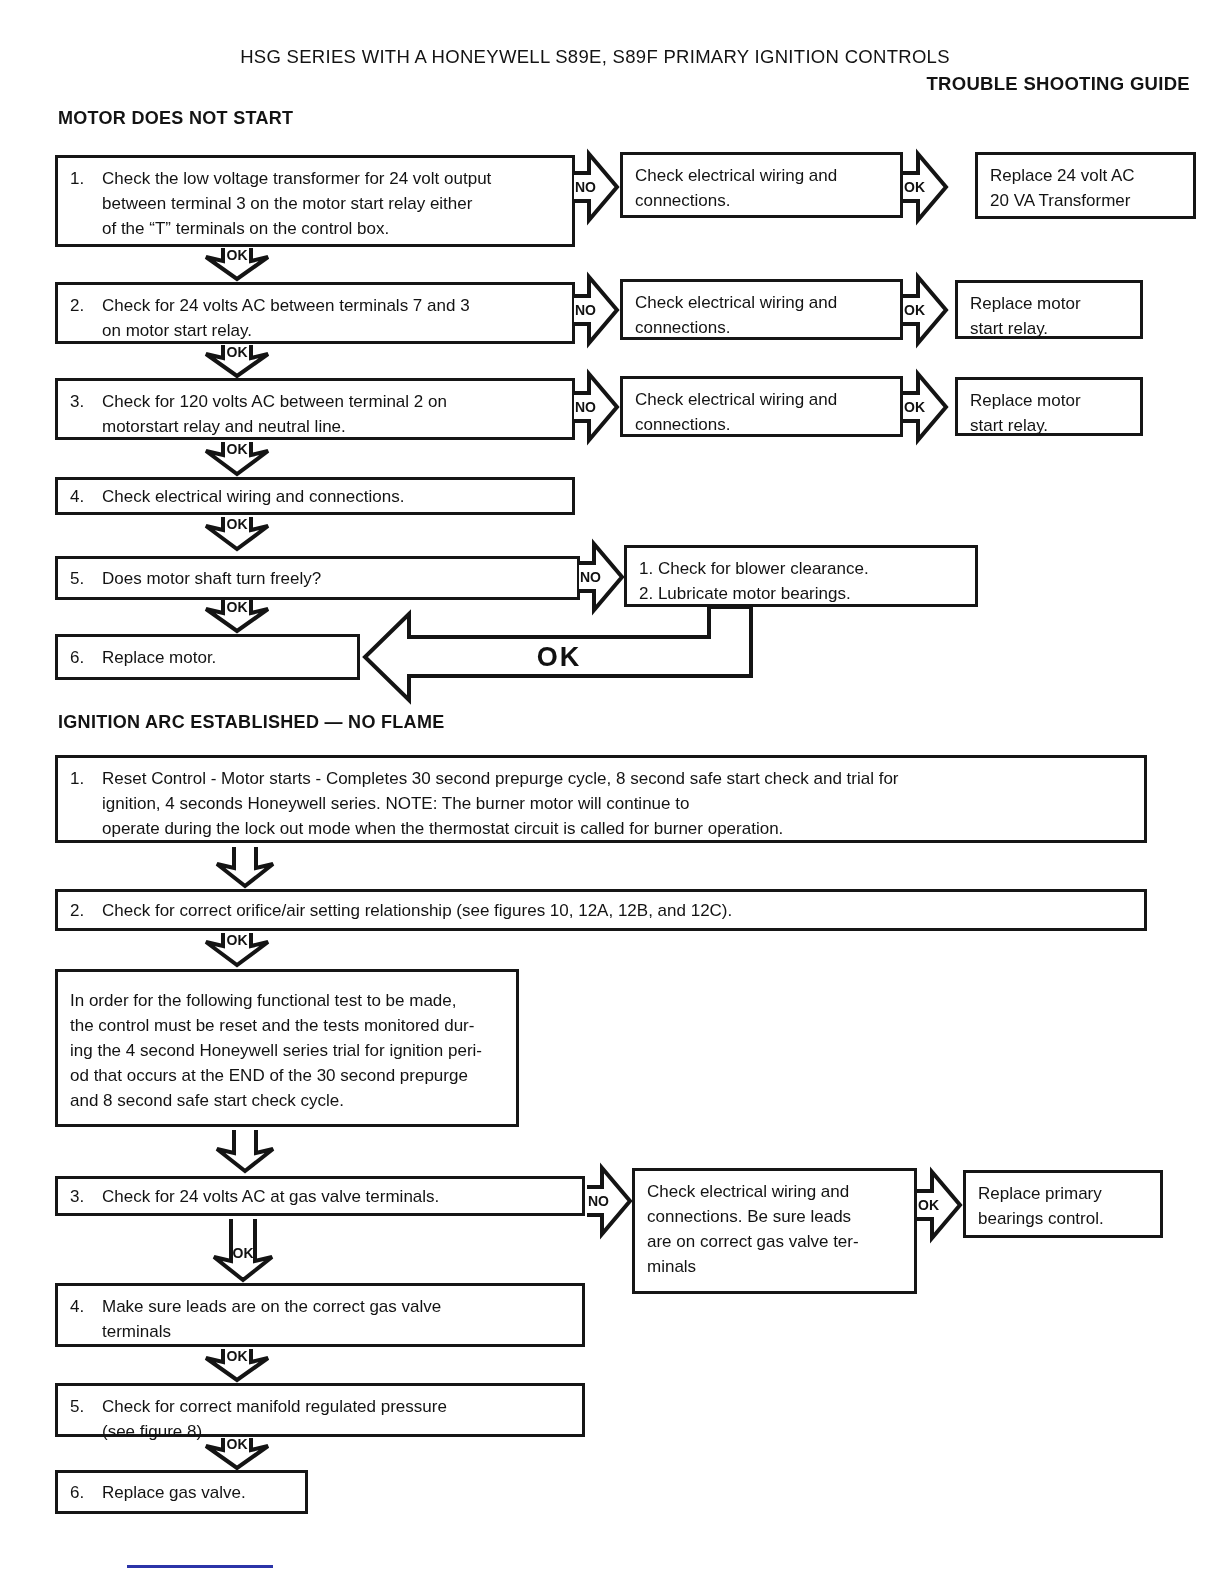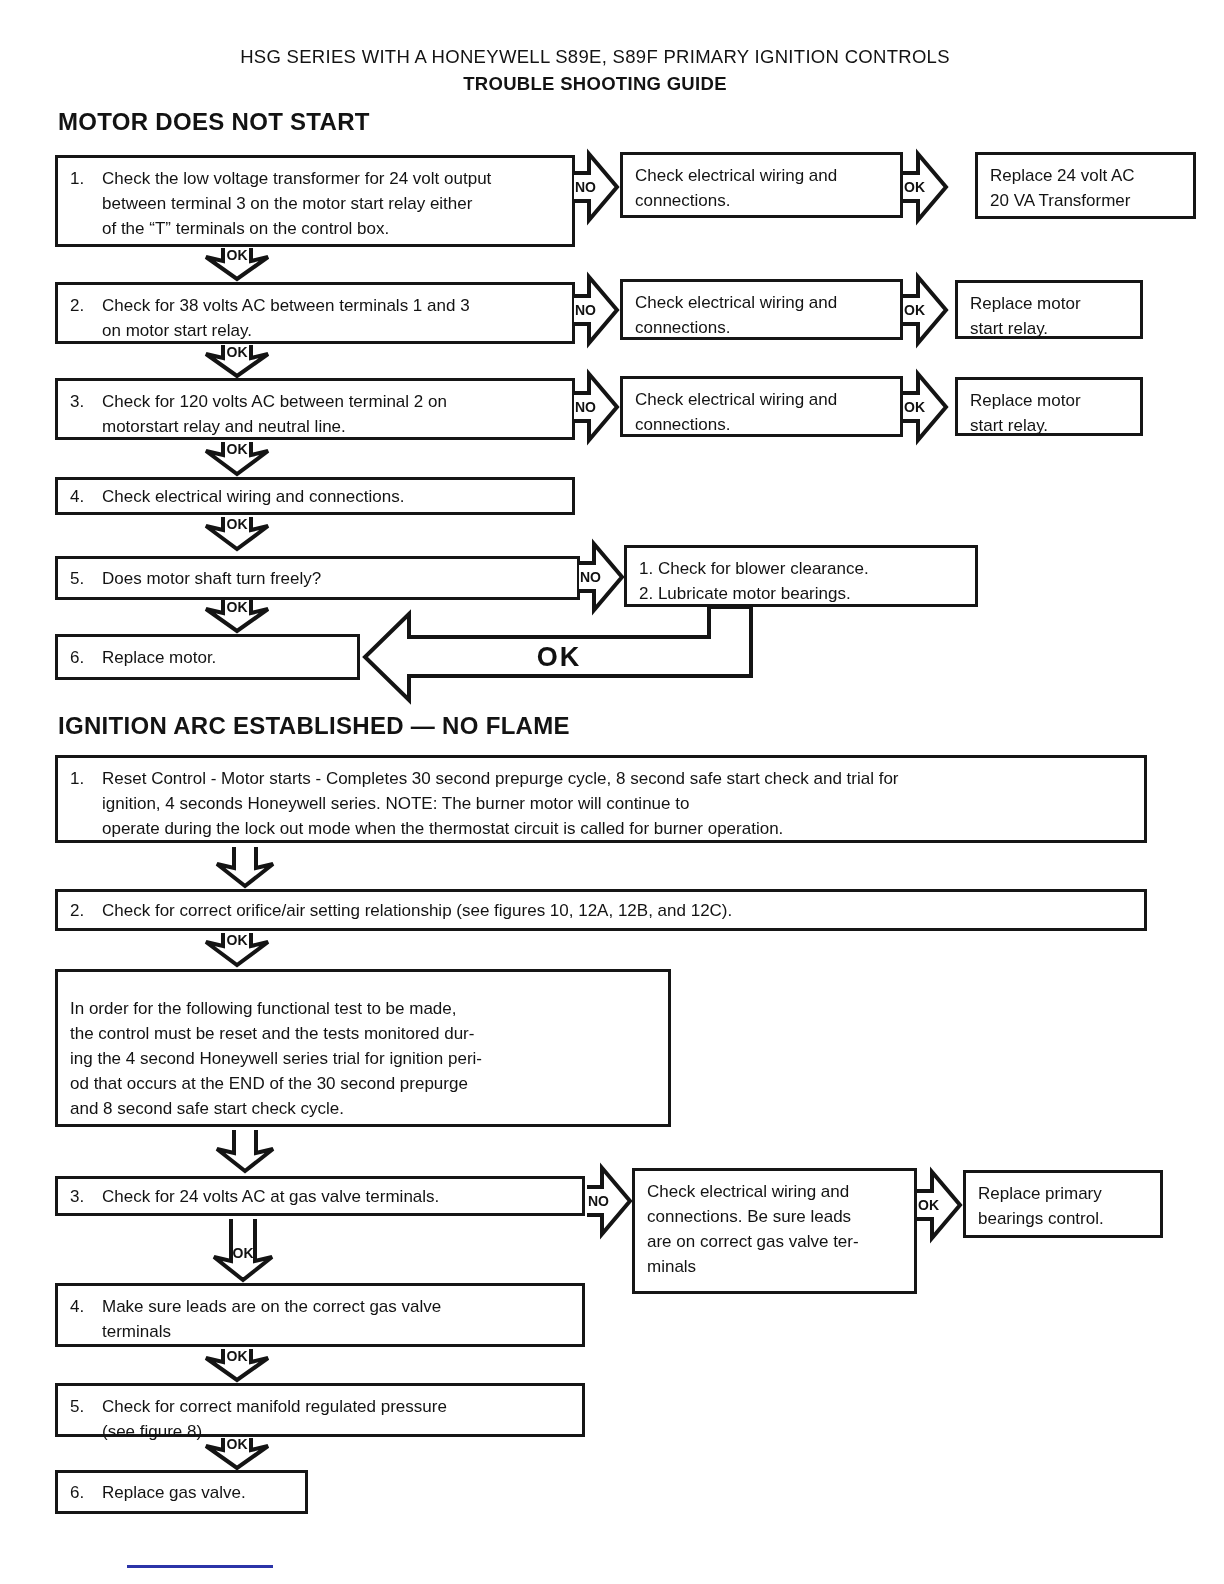--- a/index.html
+++ b/index.html
@@ -1,20 +1,20 @@
 <!DOCTYPE html>
 <html><head>
 <meta charset="utf-8">
 <style>
   html,body{margin:0;padding:0;background:#e8e8e8;}
   .page{position:relative;width:1224px;height:1584px;background:#ffffff;margin:0 auto;
         font-family:"Liberation Sans",sans-serif;color:#131313;overflow:hidden;}
   .t1{position:absolute;left:0;top:46px;width:1190px;text-align:center;font-size:18.5px;letter-spacing:.3px;}
-  .t2{position:absolute;left:0;top:73px;width:1190px;text-align:center;font-size:18.5px;font-weight:bold;letter-spacing:.3px;}
-  .sec-h{position:absolute;font-size:24px;font-weight:bold;letter-spacing:.3px;}
+  .t2{position:absolute;left:0;top:73px;width:1190px;text-align:right;font-size:18.5px;font-weight:bold;letter-spacing:.3px;}
+  .sec-h{position:absolute;font-size:18px;font-weight:bold;letter-spacing:.3px;}
   .box{position:absolute;background:#fff;border:3px solid #161616;box-sizing:border-box;
        display:flex;align-items:flex-start;padding:8px 12px;font-size:17px;line-height:25px;}
   .box.vcenter{align-items:center;}
   .num{flex:none;width:32px;}
   .txt{white-space:pre-line;}
   .arr{position:absolute;overflow:visible;}
   .arr path{fill:#ffffff;stroke:#141414;stroke-width:4;stroke-linejoin:miter;}
   .arr text{font-family:"Liberation Sans",sans-serif;font-weight:bold;font-size:14px;fill:#111;}
   .arr .big{font-size:27px;letter-spacing:2px;}
   .blue-line{position:absolute;background:#2b34a8;height:3px;}
@@ -52,21 +52,21 @@
 20 VA Transformer</span>
   </div>
 
   <svg class="arr" style="left:199px;top:247px;" width="76" height="34" viewBox="0 0 76 34">
     <path d="M24,1 V14 L7,10 L38,32 L69,10 L52,14 V1"></path>
     <text x="38" y="13" text-anchor="middle">OK</text>
   </svg>
 
   <div class="box" style="left:55px;top:282px;width:520px;height:62px;">
     <span class="num">2.</span>
-    <span class="txt">Check for 38 volts AC between terminals 1 and 3
+    <span class="txt">Check for 24 volts AC between terminals 7 and 3
 on motor start relay.</span>
   </div>
   <svg class="arr" style="left:573px;top:272px;" width="46" height="76" viewBox="0 0 46 76">
     <path d="M1,24 H16 V5 L44,38 L16,71 V52 H1"></path>
     <text x="2" y="43">NO</text>
   </svg>
   <div class="box" style="left:620px;top:279px;width:283px;height:61px;">
     <span class="txt">Check electrical wiring and
 connections.</span>
   </div>
@@ -164,21 +164,21 @@
   <div class="box vcenter" style="left:55px;top:889px;width:1092px;height:42px;">
     <span class="num">2.</span>
     <span class="txt">Check for correct orifice/air setting relationship (see figures 10, 12A, 12B, and 12C).</span>
   </div>
 
   <svg class="arr" style="left:199px;top:932px;" width="76" height="35" viewBox="0 0 76 35">
     <path d="M24,1 V14 L7,10 L38,33 L69,10 L52,14 V1"></path>
     <text x="38" y="13" text-anchor="middle">OK</text>
   </svg>
 
-  <div class="box" style="left:55px;top:969px;width:616px;height:158px;padding-top:24px;">
+  <div class="box" style="left:55px;top:969px;width:464px;height:158px;padding-top:16px;">
     <span class="txt">In order for the following functional test to be made,
 the control must be reset and the tests monitored dur-
 ing the 4 second Honeywell series trial for ignition peri-
 od that occurs at the END of the 30 second prepurge
 and 8 second safe start check cycle.</span>
   </div>
 
   <svg class="arr" style="left:207px;top:1129px;" width="76" height="44" viewBox="0 0 76 44">
     <path d="M27,1 V24 L10,20 L38,42 L66,20 L49,24 V1"></path>
   </svg>

